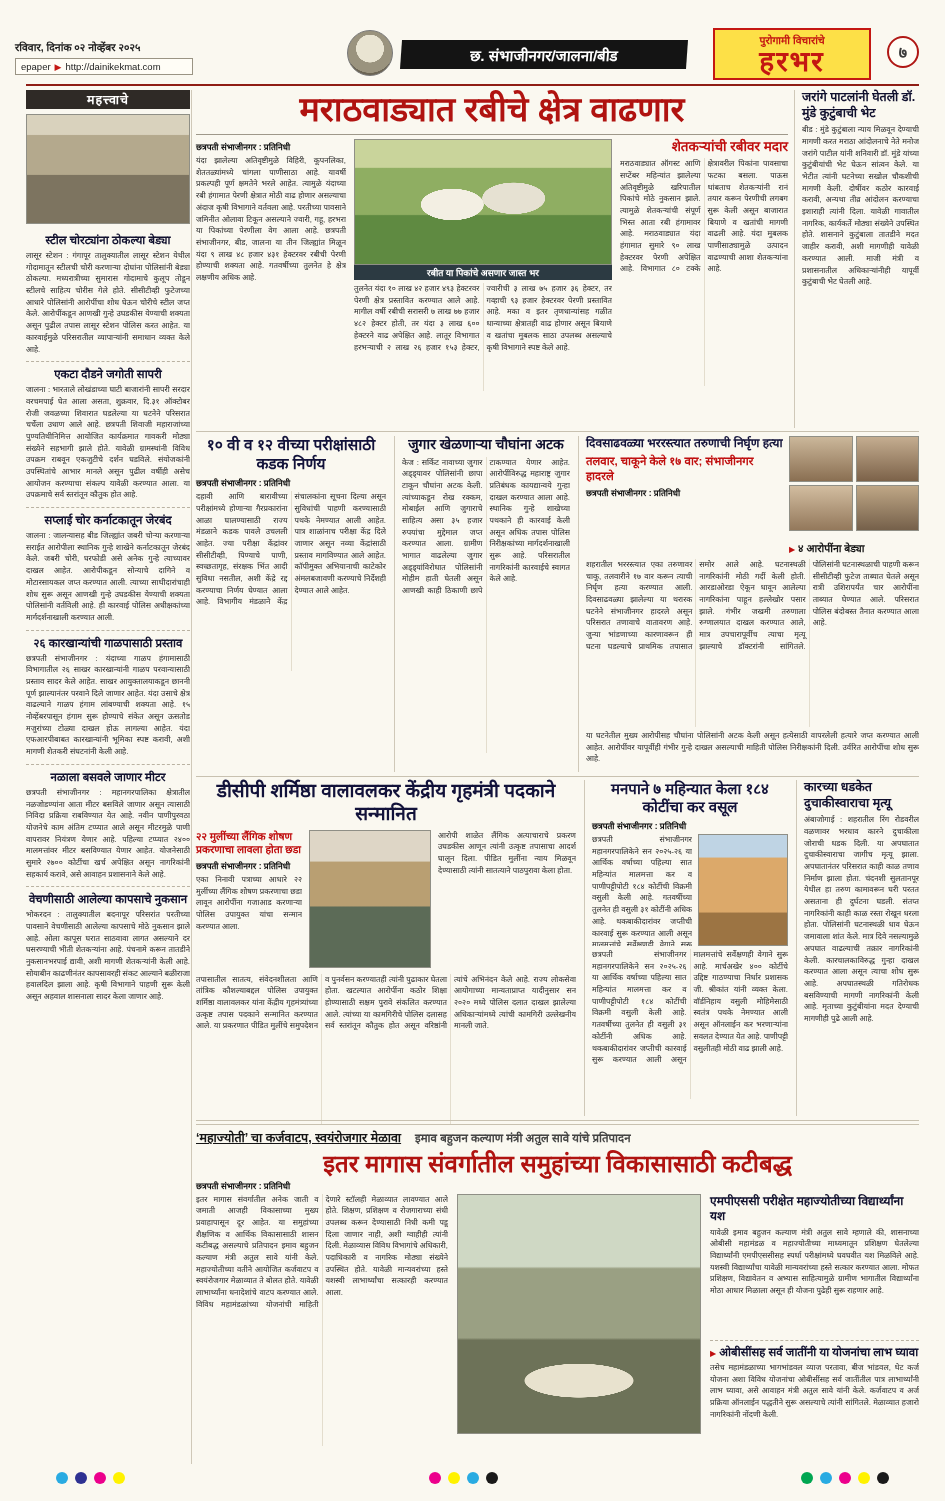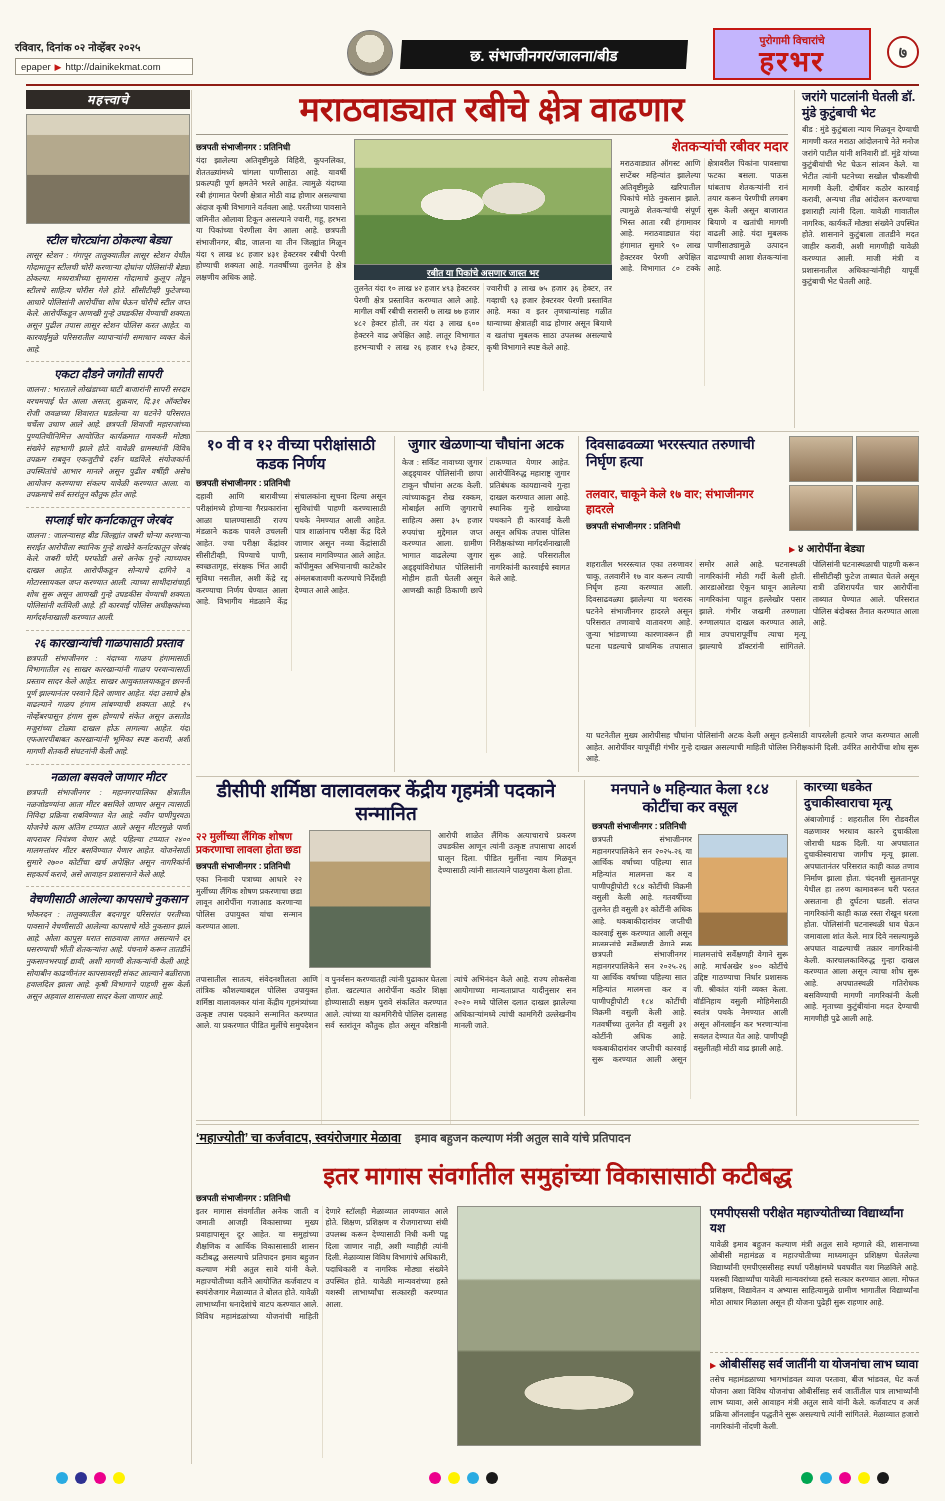--- a/index.html
+++ b/index.html
@@ -26,21 +26,21 @@
   .edition { position:absolute; left:386px; top:14px; width:286px; height:29px; background:#141414; color:#fff;
              display:flex; align-items:center; justify-content:center; font-size:15px; font-weight:bold; transform:skewX(-4deg); }
   .masthead { position:absolute; left:698px; top:2px; width:158px; height:52px; border:2px solid #c41712; text-align:center; padding-top:3px; }
   .masthead .kick { font-size:10.5px; font-weight:bold; color:#c41712; }
   .masthead .title { font-size:28px; font-weight:bold; color:#c41712; letter-spacing:2px; line-height:1.05; }
   .pagenum { position:absolute; left:872px; top:10px; width:32px; height:32px; border-radius:50%; border:2px solid #b01815;
              display:flex; align-items:center; justify-content:center; font-size:16px; font-weight:bold; color:#3a3a3a; background:#fffdf6; }
   #headrule { top:84px; left:26px; width:893px; border-top:2px solid #8f1d15; }
 
   
-  #leftrail { top:90px; left:26px; width:166px; height:1374px; padding-right:1px; border-right:1px solid #cfc8b8; overflow:hidden;font-style:italic; }
+  #leftrail { top:90px; left:26px; width:166px; height:1374px; padding-right:1px; border-right:1px solid #cfc8b8; overflow:hidden; }
   .sec-title { height:19px; background:#2f2a26; color:#fff; display:flex; align-items:center; justify-content:center;
                font-size:12.5px; font-weight:bold; letter-spacing:1px; }
   .rail-photo { height:110px; margin:5px 0 4px; background:linear-gradient(180deg,#d9d2bd 0 18%,#b4a98d 19% 55%,#7d7460 56% 100%); }
   .rail-story { padding:5px 0 6px; }
   .rail-story + .rail-story { border-top:1px dashed #b9b2a2; }
   .rail-h { font-size:11.5px; font-weight:bold; color:#10102e; text-align:center; line-height:1.22; margin-bottom:3px; }
 
   
   #main { top:90px; left:196px; width:723px; height:1374px; }
   .hr { position:absolute; left:0; width:723px; border-top:1px solid #c8c1b0; }
@@ -68,21 +68,21 @@
   
   #exam { left:0; top:346px; width:190px; height:336px; }
   .h-md { font-size:15.5px; font-weight:bold; color:#12123a; line-height:1.2; text-align:center; margin-bottom:4px; }
   .exam-row { display:flex; gap:5px; margin-bottom:3px; }
   .sub-red { font-size:10.5px; font-weight:bold; color:#c00f0f; line-height:1.3; }
   .exam-photo { flex:1; height:88px; background:linear-gradient(180deg,#e0d7c6 0 30%, #b3a288 31% 75%, #8a7b64 76% 100%); }
   #gamble { left:198px; top:346px; width:176px; height:336px; }
   #murder { left:382px; top:346px; width:341px; height:336px; }
   .murder-top { display:flex; gap:6px; }
   .murder-left { flex:1; }
-  .h-lg2 { font-size:14px; font-weight:bold; color:#12123a; line-height:1.22; margin-bottom:17px; }
+  .h-lg2 { font-size:12px; font-weight:bold; color:#12123a; line-height:1.22; margin-bottom:3px; }
   .mug-wrap { width:130px; }
   .mugs { display:grid; grid-template-columns:1fr 1fr; gap:3px; }
   .mug { height:46px; }
   .mug:nth-child(1){background:linear-gradient(180deg,#cbb79a,#8a6f52);}
   .mug:nth-child(2){background:linear-gradient(180deg,#c4ad90,#7c6249);}
   .mug:nth-child(3){background:linear-gradient(180deg,#d2bda0,#93785b);}
   .mug:nth-child(4){background:linear-gradient(180deg,#bda械#000);}
   .mug:nth-child(4){background:linear-gradient(180deg,#bfa786,#75604a);}
   .arrest-h { font-size:10.5px; font-weight:bold; text-align:left; margin:10px 0 2px; color:#151515; }
   .tri { color:#c00f0f; font-size:8px; }
@@ -97,21 +97,21 @@
   #mnp { left:388px; top:690px; width:204px; height:336px; }
   .mnp-row { display:flex; gap:6px; margin-bottom:3px; }
   .mnp-photo { width:90px; height:112px; background:linear-gradient(180deg,#bfd4e4 0 20%, #dca96a 21% 70%, #9c7443 71% 100%); }
   #caracc { left:600px; top:690px; width:123px; height:336px; }
 
   
   #obc { left:0; top:1034px; width:723px; height:338px; }
   .kicker { display:flex; align-items:center; gap:14px; border-top:1px solid #c8c1b0; padding-top:4px; }
   .kick-left { font-size:12.5px; font-weight:bold; color:#151515;text-decoration:underline; }
   .kick-right { font-size:11.5px; font-weight:bold; color:#444; }
-  .obc-h { font-size:24px; font-weight:bold; text-align:center; line-height:1.15; margin:16px 0 2px; }
+  .obc-h { font-size:24px; font-weight:bold; text-align:center; line-height:1.15; margin:4px 0 2px; }
   .obc-row { display:flex; gap:9px; height:252px; margin-top:2px; }
   .obc-c1 { width:252px; }
   .obc-photo { width:244px; height:240px;
     background:
       radial-gradient(ellipse 90px 28px at 50% 78%, #e8e2ce 0 60%, rgba(0,0,0,0) 61%),
       linear-gradient(180deg,#cfd8c4 0 30%, #9aa083 31% 60%, #6d7258 61% 100%); }
   .obc-c3 { flex:1; }
   .dotted-div { border-top:1px dashed #b9b2a2; margin:5px 0 4px; }
 
   
@@ -126,21 +126,21 @@
 
   <div class="abs" id="header">
     <div class="date">रविवार, दिनांक ०२ नोव्हेंबर २०२५</div>
     <div class="epaper-box">
       <span>epaper</span>
       <span class="play">▶</span>
       <span>http://dainikekmat.com</span>
     </div>
     <div class="crest"></div>
     <div class="edition">छ. संभाजीनगर/जालना/बीड</div>
-    <div class="masthead" style="background: #c4b5fd;">
+    <div class="masthead" style="background: #fde047;">
       <div class="kick">पुरोगामी विचारांचे</div>
       <div class="title">हरभर</div>
     </div>
     <div class="pagenum">७</div>
   </div>
   <div class="abs" id="headrule"></div>
 
   <div class="abs" id="leftrail">
     <div class="sec-title">महत्त्वाचे</div>
     <div class="rail-photo photo"></div>
@@ -176,21 +176,21 @@
     <div class="abs" id="lead">
       <div class="h1" style="color: rgb(176, 19, 16);">मराठवाड्यात रबीचे क्षेत्र वाढणार</div>
       <div class="lead-rule"></div>
       <div class="lead-row">
         <div class="lead-c1">
           <div class="byline">छत्रपती संभाजीनगर : प्रतिनिधी</div>
           <div class="bt" style="height:232px;">यंदा झालेल्या अतिवृष्टीमुळे विहिरी, कूपनलिका, शेततळ्यांमध्ये चांगला पाणीसाठा आहे. यावर्षी प्रकल्पही पूर्ण क्षमतेने भरले आहेत. त्यामुळे यंदाच्या रबी हंगामात पेरणी क्षेत्रात मोठी वाढ होणार असल्याचा अंदाज कृषी विभागाने वर्तवला आहे. परतीच्या पावसाने जमिनीत ओलावा टिकून असल्याने ज्वारी, गहू, हरभरा या पिकांच्या पेरणीला वेग आला आहे. छत्रपती संभाजीनगर, बीड, जालना या तीन जिल्ह्यांत मिळून यंदा ९ लाख ४८ हजार ४३१ हेक्टरवर रबीची पेरणी होण्याची शक्यता आहे. गतवर्षीच्या तुलनेत हे क्षेत्र लक्षणीय अधिक आहे.</div>
         </div>
         <div class="lead-c2">
           <div class="farm-photo photo"></div>
-          <div class="caption" style="background: rgb(44, 58, 66); text-decoration: underline;">रबीत या पिकांचे असणार जास्त भर</div>
+          <div class="caption" style="background: rgb(44, 58, 66);">रबीत या पिकांचे असणार जास्त भर</div>
           <div class="bt c2" style="flex:1;">तुलनेत यंदा १० लाख ४२ हजार ४९३ हेक्टरवर पेरणी क्षेत्र प्रस्तावित करण्यात आले आहे. मागील वर्षी रबीची सरासरी ७ लाख ७७ हजार ४८२ हेक्टर होती, तर यंदा ३ लाख ६०० हेक्टरने वाढ अपेक्षित आहे. लातूर विभागात हरभऱ्याची २ लाख २६ हजार १५३ हेक्टर, ज्वारीची ३ लाख ७५ हजार ३६ हेक्टर, तर गव्हाची ९३ हजार हेक्टरवर पेरणी प्रस्तावित आहे. मका व इतर तृणधान्यांसह गळीत धान्याच्या क्षेत्रातही वाढ होणार असून बियाणे व खतांचा मुबलक साठा उपलब्ध असल्याचे कृषी विभागाने स्पष्ट केले आहे.</div>
         </div>
         <div class="lead-c3">
           <div class="side-h">शेतकऱ्यांची रबीवर मदार</div>
           <div class="bt c2" style="height:228px;">मराठवाड्यात ऑगस्ट आणि सप्टेंबर महिन्यांत झालेल्या अतिवृष्टीमुळे खरिपातील पिकांचे मोठे नुकसान झाले. त्यामुळे शेतकऱ्यांची संपूर्ण भिस्त आता रबी हंगामावर आहे. मराठवाड्यात यंदा हंगामात सुमारे ९० लाख हेक्टरवर पेरणी अपेक्षित आहे. विभागात ८० टक्के क्षेत्रावरील पिकांना पावसाचा फटका बसला. पाऊस थांबताच शेतकऱ्यांनी रानं तयार करून पेरणीची लगबग सुरू केली असून बाजारात बियाणे व खतांची मागणी वाढली आहे. यंदा मुबलक पाणीसाठ्यामुळे उत्पादन वाढण्याची आशा शेतकऱ्यांना आहे.</div>
         </div>
       </div>
     </div>
 
     <div class="abs rule-l" id="jarange">

